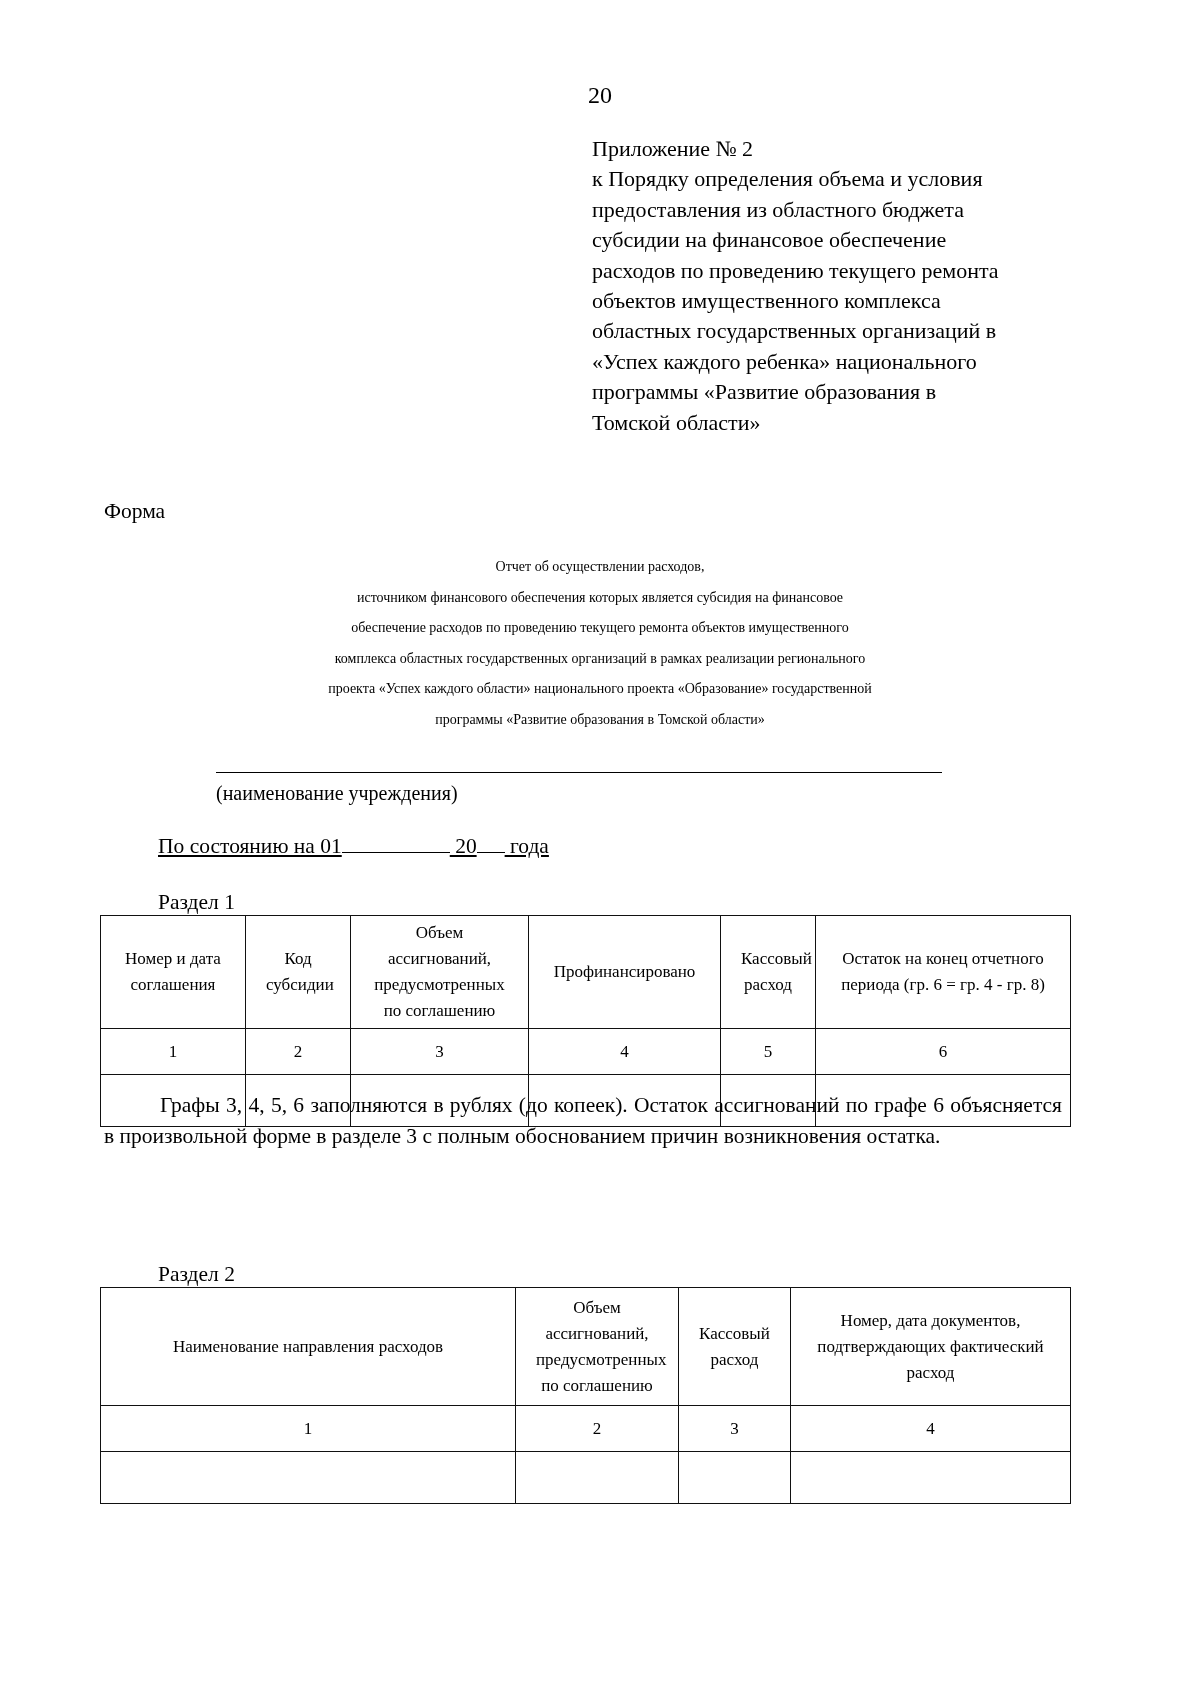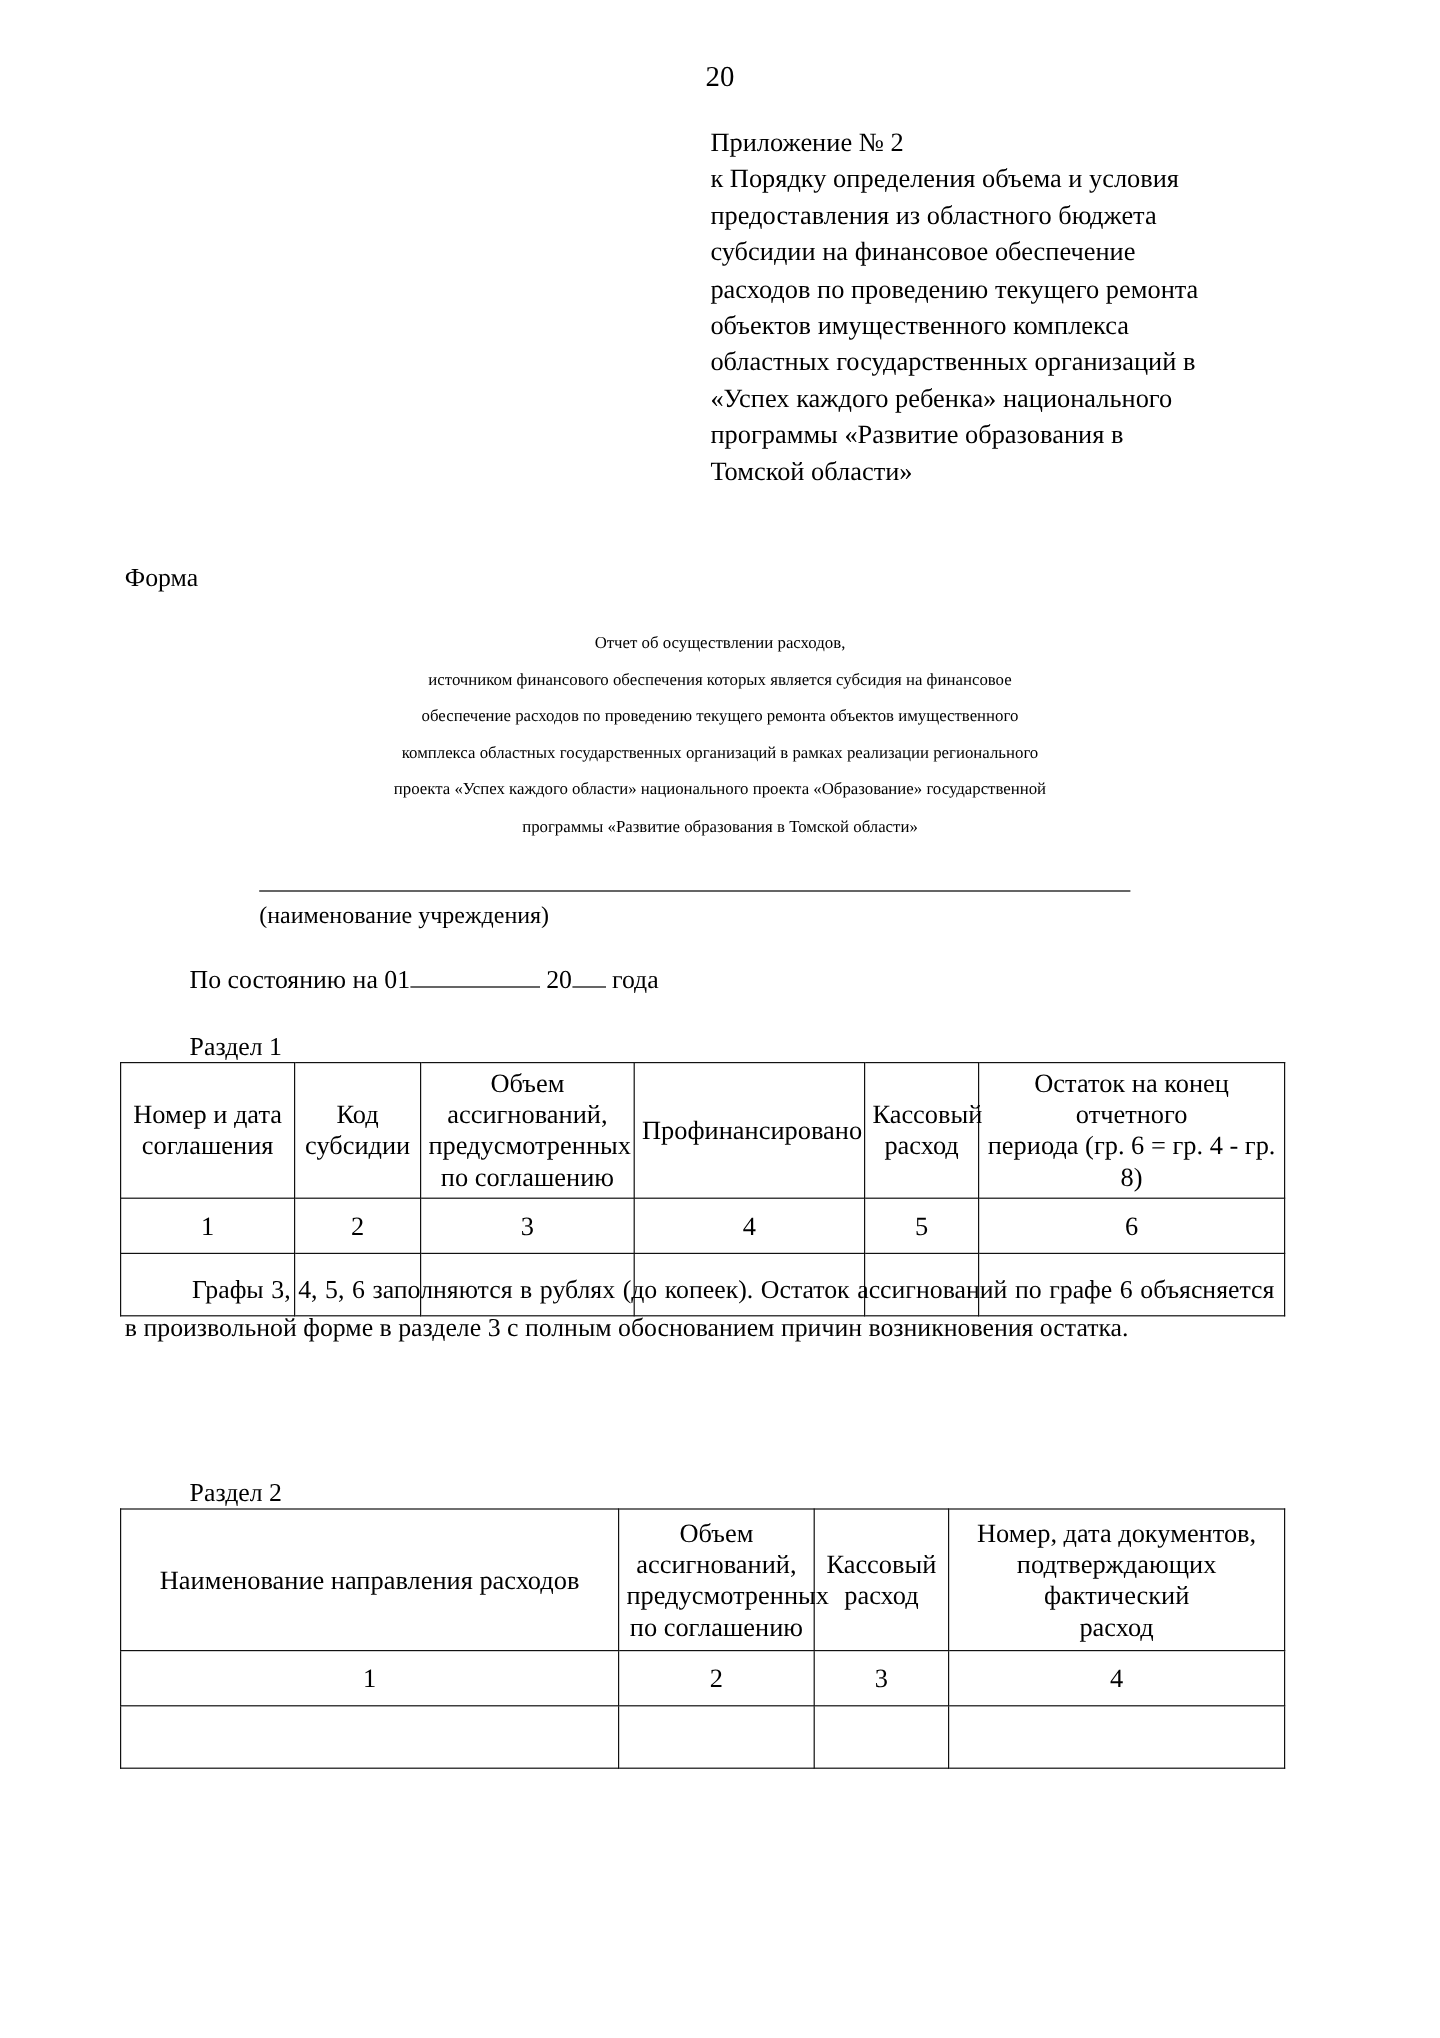--- a/index.html
+++ b/index.html
@@ -13,20 +13,21 @@
     font-family: "Liberation Serif", "DejaVu Serif", serif;
     color: #000000;
     position: relative;
     overflow: hidden;
   }
   .page {
     position: relative;
     width: 1200px;
     height: 1364px;
     box-sizing: border-box;
+    margin-top: 30px;
   }
 
   
   .page-number {
     position: absolute;
     top: 52px;
     left: 0;
     width: 1200px;
     text-align: center;
     font-size: 24px;
@@ -85,20 +86,21 @@
   }
 
   
   .status-line {
     position: absolute;
     top: 803px;
     left: 158px;
     font-size: 21.5px;
     line-height: 1.3;
     white-space: pre;
+    text-decoration: underline;
   }
   .blank-md { display: inline-block; width: 108px; border-bottom: 1.4px solid #000; }
   .blank-sm { display: inline-block; width: 28px; border-bottom: 1.4px solid #000; }
 
   
   .section-label {
     position: absolute;
     left: 158px;
     font-size: 21.5px;
     line-height: 1.2;
@@ -110,23 +112,23 @@
   table.grid {
     position: absolute;
     border-collapse: collapse;
     table-layout: fixed;
     background: #fff;
   }
   table.grid td {
     border: 1.3px solid #111;
     text-align: center;
     vertical-align: middle;
-    font-size: 22px;
+    font-size: 17px;
     line-height: 26px;
-    padding: 4px 6px;
+    padding: 4px 20px;
     box-sizing: border-box;
   }
   #table-section-1 { top: 885px; left: 100px; width: 970px; }
   #table-section-2 { top: 1257px; left: 100px; width: 970px; }
 
   .hdr-cell { height: 108px; }
   .num-cell { height: 46px; }
   .blank-cell { height: 52px; }
 
   .hdr-cell-2 { height: 118px; }

